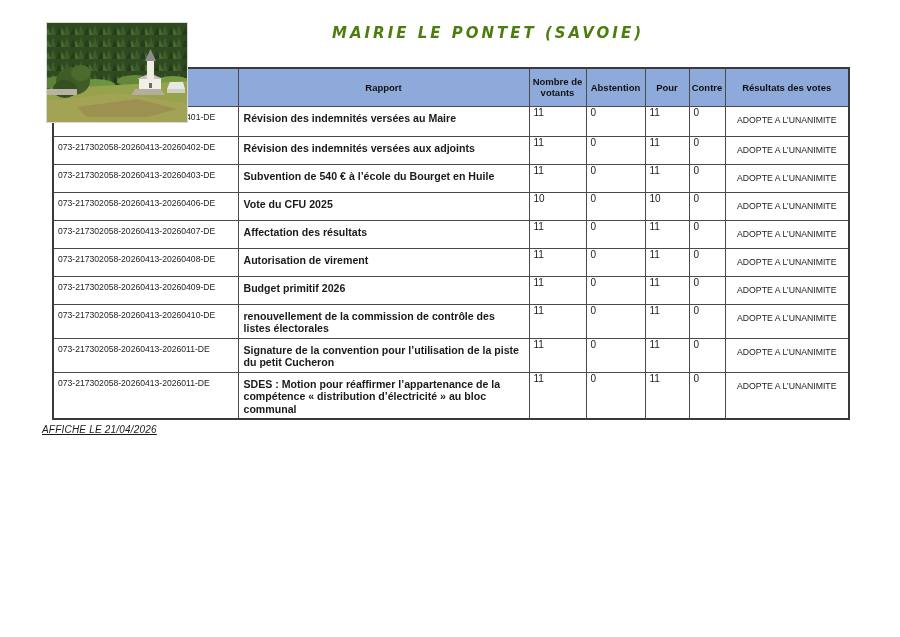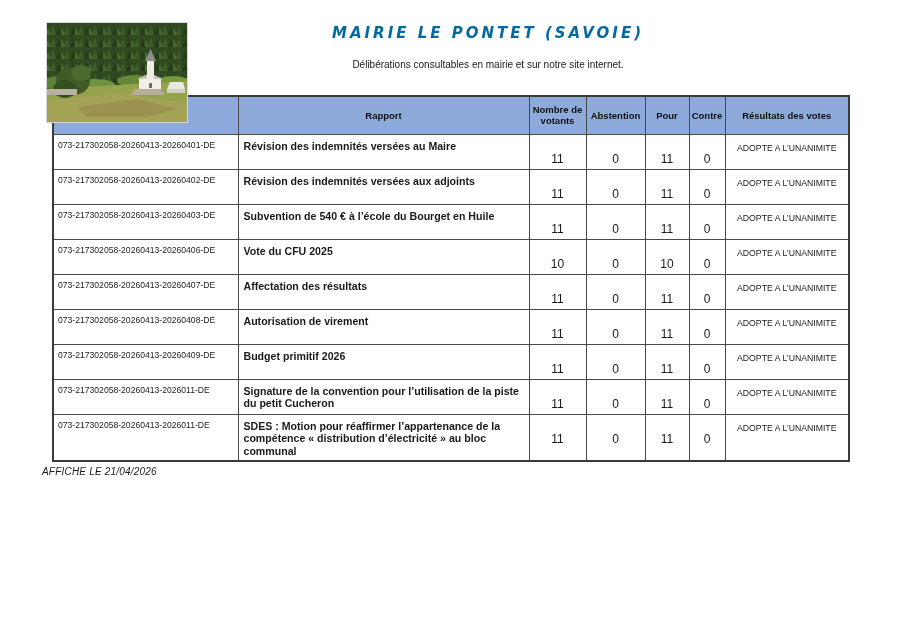--- a/index.html
+++ b/index.html
@@ -8,21 +8,21 @@
     font-family:"Liberation Sans","DejaVu Sans",sans-serif;color:#1a1a1a;
   }
   
   .photo-frame{
     position:absolute;left:46px;top:22px;width:142px;height:101px;
     border:1px solid #d8d8d8;box-sizing:border-box;overflow:hidden;
   }
   .head-block{margin:0 54px 0 130px;padding-top:24px;text-align:center;}
   .doc-title{
     font-size:15px;font-style:italic;font-weight:bold;letter-spacing:3px;
-    font-family:"DejaVu Sans",sans-serif;color:#0369a1;
+    font-family:"DejaVu Sans",sans-serif;color:#4d7c0f;
   }
   .doc-heading{
     margin-top:27px;font-size:11.5px;font-weight:bold;
     text-decoration:underline;text-decoration-thickness:1.5px;text-underline-offset:3px;
     letter-spacing:.2px;
   }
   .doc-subheading{margin-top:17px;font-size:10px;}
   
   table.delibs{
     margin:25px 0 0 52px;width:796px;table-layout:fixed;
@@ -35,31 +35,31 @@
   .delibs th{
     background:#8EAADB;font-size:9.5px;font-weight:bold;text-align:center;
     vertical-align:middle;padding:4px 2px;height:38px;color:#111;
   }
   .delibs td{padding:5px 4px 3px 4px;}
   col.c-num{width:185px;} col.c-rap{width:291px;} col.c-vot{width:57px;}
   col.c-abs{width:59px;}  col.c-pour{width:44px;} col.c-con{width:36px;}
   col.c-res{width:124px;}
   td.cell-num{font-size:8.6px;white-space:nowrap;color:#222;}
   td.cell-rap{font-size:10.6px;font-weight:bold;line-height:1.18;padding-left:5px;}
-  td.cell-mid{font-size:12px;text-align:center;padding-top:17px;}
+  td.cell-mid{font-size:10px;text-align:left;padding-top:0;}
   td.cell-res{font-size:8.7px;text-align:center;white-space:nowrap;padding-top:8px;}
   tbody tr{min-height:28px;}
   tbody tr td{height:28px;}
   tbody tr:nth-child(1) td{height:30px;}
   tbody tr:nth-child(10) td{height:29px;}
   tbody tr:nth-child(11) td{height:51px;}
   tbody tr:nth-child(12) td{height:48px;}
   
   .footer-note{
-    margin:4px 0 0 42px;font-size:10px;font-style:italic;letter-spacing:.2px;
+    margin:4px 0 0 42px;font-size:10px;font-style:italic;letter-spacing:.2px;text-decoration:underline;
   }
 </style>
 </head>
 <body>
 
 <div class="photo-frame">
   <svg width="140" height="99" viewBox="0 0 140 99" xmlns="http://www.w3.org/2000/svg">
     <defs>
       <pattern id="forest" width="14" height="12" patternUnits="userSpaceOnUse">
         <rect width="14" height="12" fill="#2f4a20"></rect>
@@ -100,21 +100,20 @@
 
     <g>
       <polygon points="120,66 138,66 136,59 123,59" fill="#e9e9e4"></polygon>
       <polygon points="120,66 138,66 138,70 120,70" fill="#cfcfc6"></polygon>
     </g>
   </svg>
 </div>
 
 <div class="head-block">
   <div class="doc-title">MAIRIE LE PONTET (SAVOIE)</div>
-  <div class="doc-subheading">Délibérations consultables en mairie et sur notre site internet.</div>
 </div>
 
 <table class="delibs">
   <colgroup>
     <col class="c-num">
       <col class="c-rap">
       <col class="c-vot">
     <col class="c-abs">
       <col class="c-pour">
       <col class="c-con">
@@ -197,20 +196,29 @@
   <tr>
     <td class="cell-num">073-217302058-20260413-20260409-DE</td>
     <td class="cell-rap">Budget primitif 2026</td>
     <td class="cell-mid">11</td>
     <td class="cell-mid">0</td>
     <td class="cell-mid">11</td>
     <td class="cell-mid">0</td>
     <td class="cell-res">ADOPTE A L’UNANIMITE</td>
   </tr>
 
+  <tr>
+    <td class="cell-num">073-217302058-20260413-20260410-DE</td>
+    <td class="cell-rap">renouvellement de la commission de contrôle des listes électorales</td>
+    <td class="cell-mid">11</td>
+    <td class="cell-mid">0</td>
+    <td class="cell-mid">11</td>
+    <td class="cell-mid">0</td>
+    <td class="cell-res">ADOPTE A L’UNANIMITE</td>
+  </tr>
 
   <tr>
     <td class="cell-num">073-217302058-20260413-2026011-DE</td>
     <td class="cell-rap">Signature de la convention pour l’utilisation de la piste du petit Cucheron</td>
     <td class="cell-mid">11</td>
     <td class="cell-mid">0</td>
     <td class="cell-mid">11</td>
     <td class="cell-mid">0</td>
     <td class="cell-res">ADOPTE A L’UNANIMITE</td>
   </tr>

